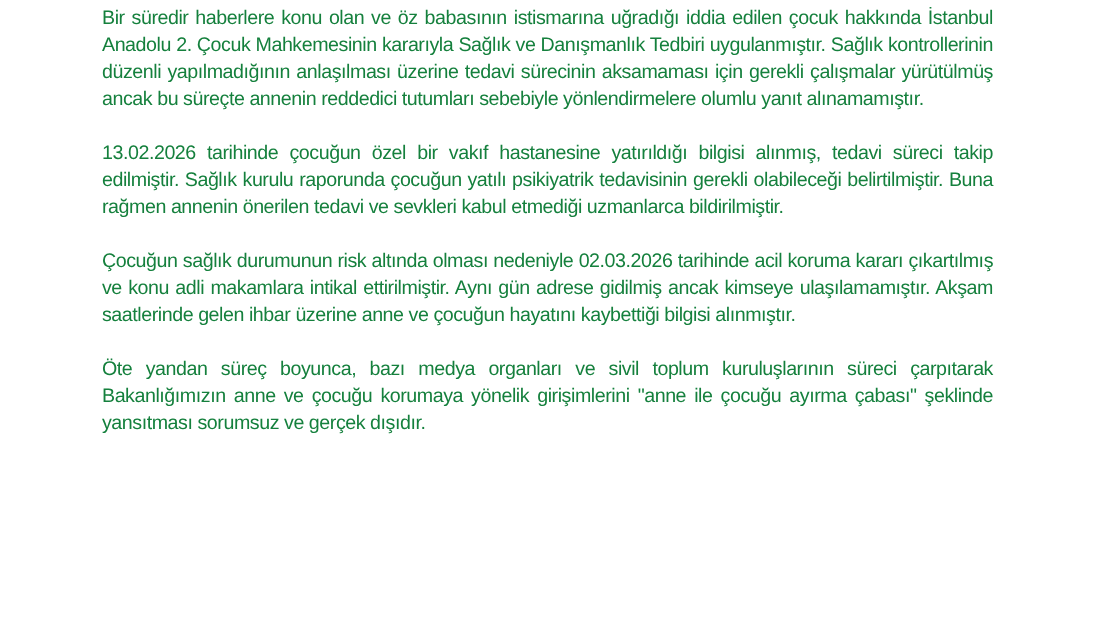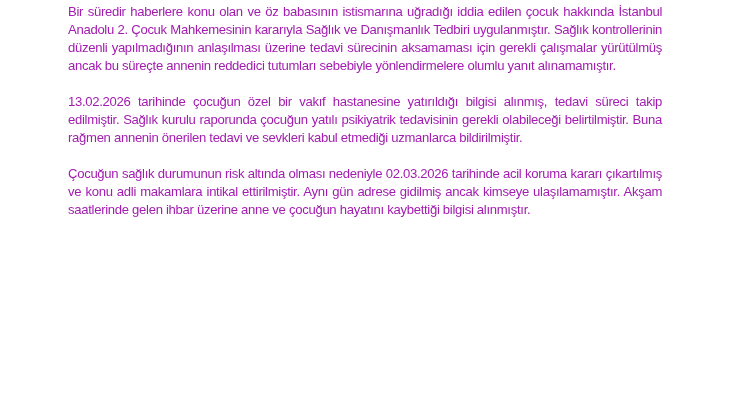--- a/index.html
+++ b/index.html
@@ -10,25 +10,26 @@
   }
   .page {
     position: absolute; left: 68px; top: 3px; width: 606px;
   }
   .headline {
     font-size: 17.2px; font-weight: bold; line-height: 18.5px;
     letter-spacing: -0.45px; margin: 0 0 18px 0; color: #111;
   }
   .para {
     font-size: 13.1px; line-height: 18px; letter-spacing: -0.3px;
-    text-align: justify; margin: 0 12px 18px 0; color: #a21caf;
+    text-align: justify; margin: 0 12px 18px 0; color: #15803d;
   }
   .para.p1 { margin-top: 0; }
 </style>
 </head>
 <body>
 
 <div class="page">
   <p class="para p1">Bir süredir haberlere konu olan ve öz babasının istismarına uğradığı iddia edilen çocuk hakkında İstanbul Anadolu 2. Çocuk Mahkemesinin kararıyla Sağlık ve Danışmanlık Tedbiri uygulanmıştır. Sağlık kontrollerinin düzenli yapılmadığının anlaşılması üzerine tedavi sürecinin aksamaması için gerekli çalışmalar yürütülmüş ancak bu süreçte annenin reddedici tutumları sebebiyle yönlendirmelere olumlu yanıt alınamamıştır.</p>
   <p class="para">13.02.2026 tarihinde çocuğun özel bir vakıf hastanesine yatırıldığı bilgisi alınmış, tedavi süreci takip edilmiştir. Sağlık kurulu raporunda çocuğun yatılı psikiyatrik tedavisinin gerekli olabileceği belirtilmiştir. Buna rağmen annenin önerilen tedavi ve sevkleri kabul etmediği uzmanlarca bildirilmiştir.</p>
   <p class="para">Çocuğun sağlık durumunun risk altında olması nedeniyle 02.03.2026 tarihinde acil koruma kararı çıkartılmış ve konu adli makamlara intikal ettirilmiştir. Aynı gün adrese gidilmiş ancak kimseye ulaşılamamıştır. Akşam saatlerinde gelen ihbar üzerine anne ve çocuğun hayatını kaybettiği bilgisi alınmıştır.</p>
+  <p class="para">Öte yandan süreç boyunca, bazı medya organları ve sivil toplum kuruluşlarının süreci çarpıtarak Bakanlığımızın anne ve çocuğu korumaya yönelik girişimlerini "anne ile çocuğu ayırma çabası" şeklinde yansıtması sorumsuz ve gerçek dışıdır.</p>
 
 </div>
 
 </body></html>

